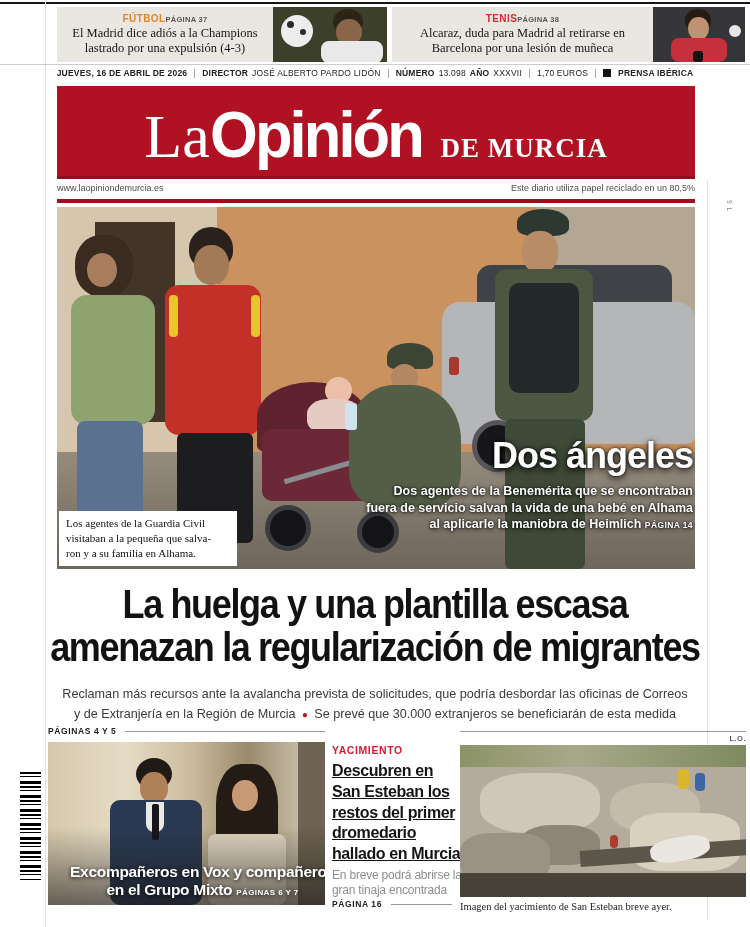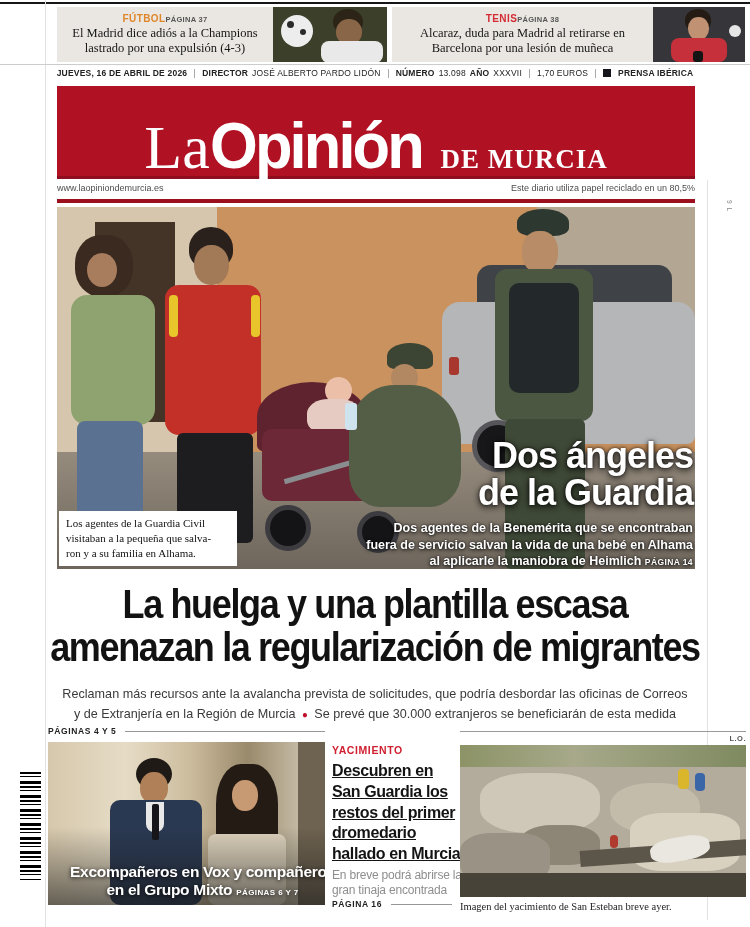--- a/index.html
+++ b/index.html
@@ -21,21 +21,21 @@
   .dateline{left:0;top:68px;width:750px;display:flex;justify-content:center;align-items:center;
             font-size:8.5px;letter-spacing:.2px;color:#222;}
   .dateline b{font-weight:bold;}
   .dl-sep{width:1px;height:9px;background:#aaa;margin:0 7px;}
   .dl-item{display:flex;align-items:center;gap:4px;white-space:nowrap;}
   .pi-logo{width:8px;height:8px;background:#14141a;display:inline-block;margin-right:3px;}
 
   
   .masthead{left:57px;top:86px;width:638px;height:93px;background:#b01224;
             border-bottom:3px solid #8e0e1e;display:flex;align-items:baseline;justify-content:center;
-            padding-top:23px;box-sizing:border-box;color:#fff;}
+            padding-top:12px;box-sizing:border-box;color:#fff;}
   .mh-la{font-family:"Liberation Serif",serif;font-size:62px;}
   .mh-main{font-weight:bold;font-size:64px;letter-spacing:-3px;transform:scaleX(.96);transform-origin:left bottom;display:inline-block;}
   .mh-sub{font-family:"Liberation Serif",serif;font-weight:bold;font-size:27px;letter-spacing:1px;margin-left:10px;}
   .url-row{left:57px;top:183px;width:638px;display:flex;justify-content:space-between;font-size:9px;color:#4d4d4d;}
   .red-rule{left:57px;top:199px;width:638px;height:4px;background:#9c0f1d;}
   .edge-line{width:1px;background:#e2e2e2;top:0;height:927px;}
   .right-marker{left:726px;top:200px;writing-mode:vertical-rl;font-size:6.5px;color:#888;letter-spacing:1px;}
 
   
   .lead-photo{left:57px;top:207px;width:638px;height:362px;overflow:hidden;background:#c9925f;}
@@ -203,21 +203,20 @@
 
   <div class="abs" style="left:460px;top:2px;width:52px;height:27px;border-radius:50% 50% 30% 30%;background:#2c3830;"></div>
   <div class="abs" style="left:465px;top:24px;width:36px;height:42px;border-radius:45%;background:#b78c66;"></div>
   <div class="abs" style="left:438px;top:62px;width:98px;height:152px;border-radius:12px;background:#4c5742;"></div>
   <div class="abs" style="left:452px;top:76px;width:70px;height:110px;border-radius:10px;background:#23292a;"></div>
   <div class="abs" style="left:448px;top:212px;width:80px;height:150px;border-radius:6px;background:#3f4937;"></div>
 
   <div class="abs lead-overlay">
     <div class="lead-title">
       <div>Dos ángeles</div>
-      <div>de la Guardia</div>
     </div>
     <div class="lead-deck">
       <span>Dos agentes de la Benemérita que se encontraban fuera de servicio salvan la vida de una bebé en Alhama al aplicarle la maniobra de Heimlich</span>
       <span class="pg">PÁGINA 14</span>
     </div>
   </div>
 
   <div class="abs lead-caption">
     <div>Los agentes de la Guardia Civil</div>
     <div>visitaban a la pequeña que salva-</div>
@@ -260,21 +259,21 @@
       <span class="pgs">PÁGINAS 6 Y 7</span>
     </div>
   </div>
 </div>
 
 <div class="abs barcode"></div>
 
 <div class="abs site-kicker">YACIMIENTO</div>
 <div class="abs site-head">
   <div>Descubren en</div>
-  <div>San Guardia los</div>
+  <div>San Esteban los</div>
   <div>restos del primer</div>
   <div>dromedario</div>
   <div>hallado en Murcia</div>
 </div>
 <div class="abs site-deck">En breve podrá abrirse la gran tinaja encontrada</div>
 <div class="abs site-pagerow pages-row">
   <span>PÁGINA 16</span>
   <span class="rule"></span>
 </div>
 <div class="abs credit-rule"></div>

